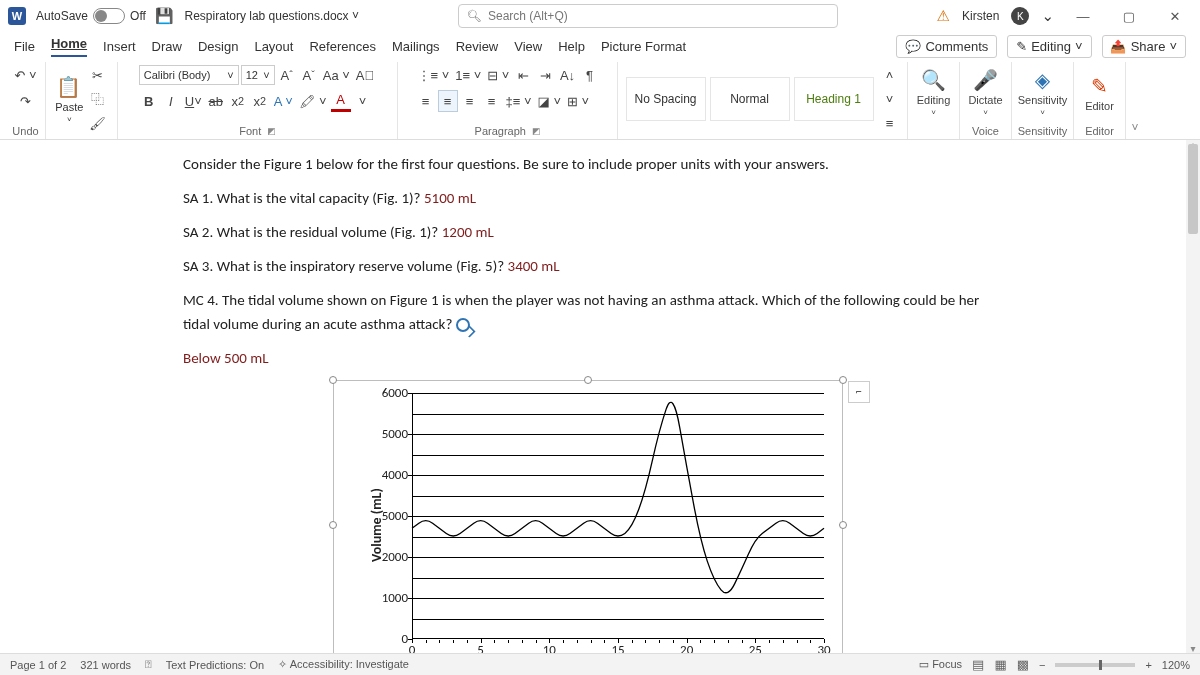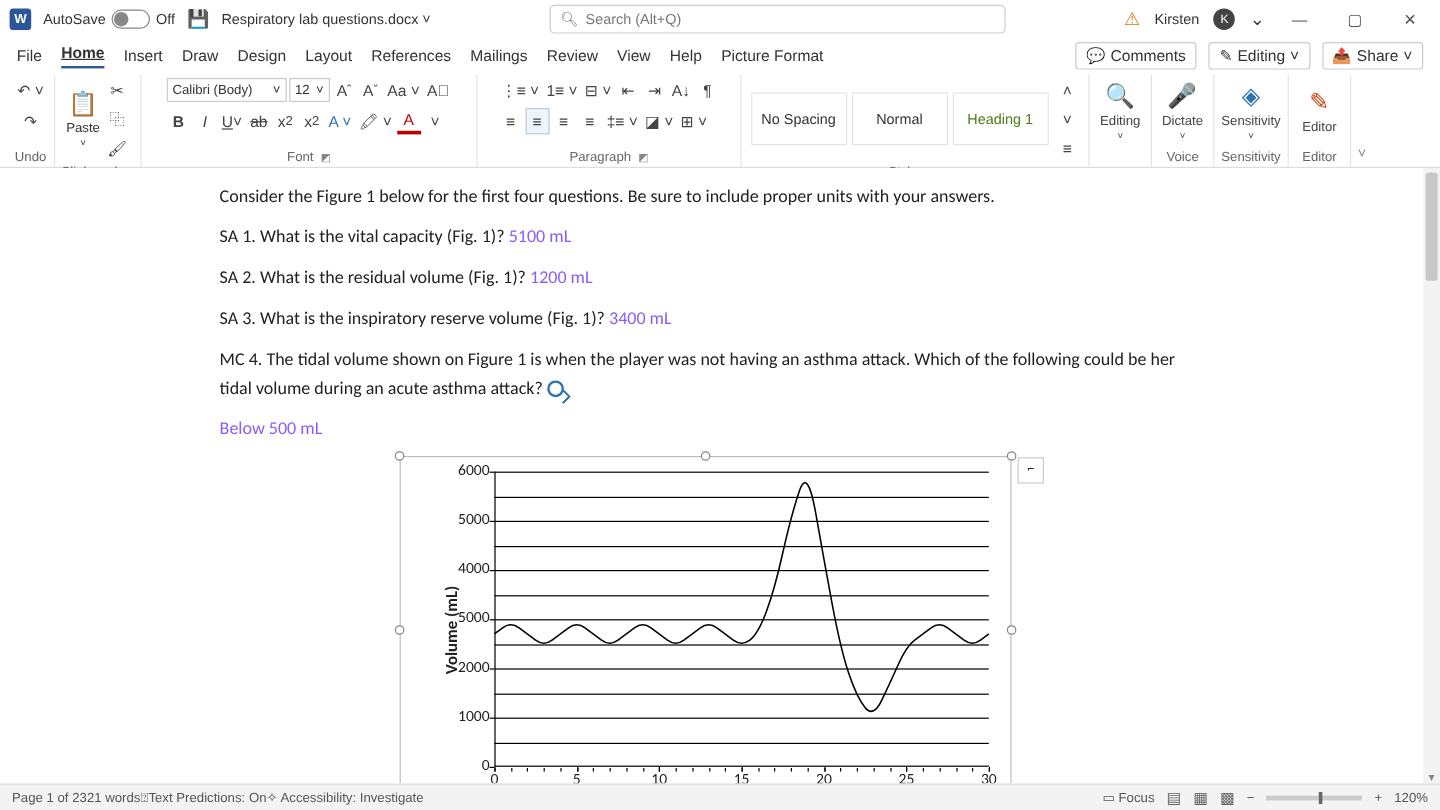--- a/index.html
+++ b/index.html
@@ -44,21 +44,21 @@
   .big-btn { width:50px; display:flex; flex-direction:column; align-items:center; justify-content:center; gap:2px; font-size:11px; color:#444; }
   .big-btn .ic { font-size:20px; }
   .mic { color:#2e74b5; }
   .diamond { color:#2e74b5;}
   .pen { color:#d83b01;}
 
   
   .doc-area { position: absolute; top: 140px; bottom: 22px; left: 0; right: 14px; overflow: hidden; background:#fff;}
   .page { width: 820px; margin: 0 auto; padding: 8px 0 0 0; font-family: Calibri, Arial, sans-serif; font-size: 15px; line-height: 1.6; color: #222; }
   .page p { margin: 4px 0 10px 0; }
-  .answer { color: #8b5cf6; }
+  .answer { color: #7f1d1d; }
   .cursor-dot { display:inline-block; width:14px; height:14px; border:2px solid #2e74b5; border-radius:50%; position:relative; vertical-align:middle; margin-left:4px;}
   .cursor-dot::after { content:""; position:absolute; right:-6px; bottom:-6px; width:7px; height:7px; border-right:2px solid #2e74b5; border-bottom:2px solid #2e74b5; transform:rotate(-45deg); border-radius:1px;}
   
   
   .chart-frame { position:relative; width:510px; height:290px; margin:10px 0 0 150px; border:1px solid #bdbdbd; }
   .chart-frame .handle { position:absolute; width:8px; height:8px; background:#fff; border:1px solid #888; border-radius:50%; }
   .h-tl{top:-5px;left:-5px}.h-tr{top:-5px;right:-5px}
   .h-t{top:-5px;left:calc(50% - 4px)}.h-l{left:-5px;top:calc(50% - 4px)}.h-r{right:-5px;top:calc(50% - 4px)}
   .layout-opt { position:absolute; right:-28px; top:0; width:22px; height:22px; border:1px solid #ccc; background:#fff; display:flex; align-items:center; justify-content:center; font-size:12px;}
   .ylabel { position:absolute; left:6px; top:50%; transform: translateY(-50%) rotate(-90deg); transform-origin:center; font-weight:bold; font-size:14px; white-space:nowrap;}
@@ -72,21 +72,21 @@
   .gridline { position:absolute; left:0; right:0; height:1px; background:#000;}
   svg.spiro { position:absolute; left:0; top:0; width:100%; height:100%; overflow:visible;}
   
   .vscroll { position:absolute; right:0; top:140px; bottom:22px; width:14px; background:#f3f3f3; }
   .vscroll .thumb { position:absolute; left:2px; right:2px; top:4px; height:90px; background:#c7c7c7; border-radius:2px;}
   .vscroll .arrow { position:absolute; left:0; right:0; text-align:center; font-size:10px; color:#888;}
   .vscroll .arrow.top { top:-1px;}
   .vscroll .arrow.bot { bottom:-1px;}
 
   
-  .statusbar { position:absolute; bottom:0; left:0; right:0; height:22px; background:#f3f3f3; border-top:1px solid #ddd; display:flex; align-items:center; padding:0 10px; font-size:11px; color:#555; }
+  .statusbar { position:absolute; bottom:0; left:0; right:0; height:22px; background:#f3f3f3; border-top:1px solid #ddd; display:flex; align-items:center; padding:0 10px; font-size:11px; color:#555; gap:14px;}
   .statusbar .right { margin-left:auto; display:flex; align-items:center; gap:10px;}
   .zoom-slider { width:80px; height:4px; background:#ccc; position:relative;}
   .zoom-slider::after { content:""; position:absolute; left:55%; top:-3px; width:3px; height:10px; background:#666;}
   .view-ic { font-size:13px; color:#666;}
 </style>
 </head>
 <body>
 
 <div class="titlebar">
   <div class="word-icon">W</div>
@@ -284,21 +284,21 @@
   <div style="width:18px; display:flex; align-items:flex-end; justify-content:center; padding-bottom:4px;">
     <span style="font-size:12px;color:#888;">˅</span>
   </div>
 </div>
 
 <div class="doc-area">
   <div class="page">
     <p>Consider the Figure 1 below for the first four questions. Be sure to include proper units with your answers.</p>
     <p><span>SA 1. What is the vital capacity (Fig. 1)? </span><span class="answer">5100 mL</span></p>
     <p><span>SA 2. What is the residual volume (Fig. 1)? </span><span class="answer">1200 mL</span></p>
-    <p><span>SA 3. What is the inspiratory reserve volume (Fig. 1)? </span><span class="answer">3400 mL</span></p>
+    <p><span>SA 3. What is the inspiratory reserve volume (Fig. 5)? </span><span class="answer">3400 mL</span></p>
     <p><span>MC 4. The tidal volume shown on Figure 1 is when the player was not having an asthma attack. Which of the following could be her tidal volume during an acute asthma attack?</span><span class="cursor-dot"></span></p>
     <p class="answer">Below 500 mL</p>
 
     <div class="chart-frame">
       <div class="handle h-tl"></div>
       <div class="handle h-tr"></div>
 
       <div class="handle h-t"></div>
 
       <div class="handle h-l"></div>

